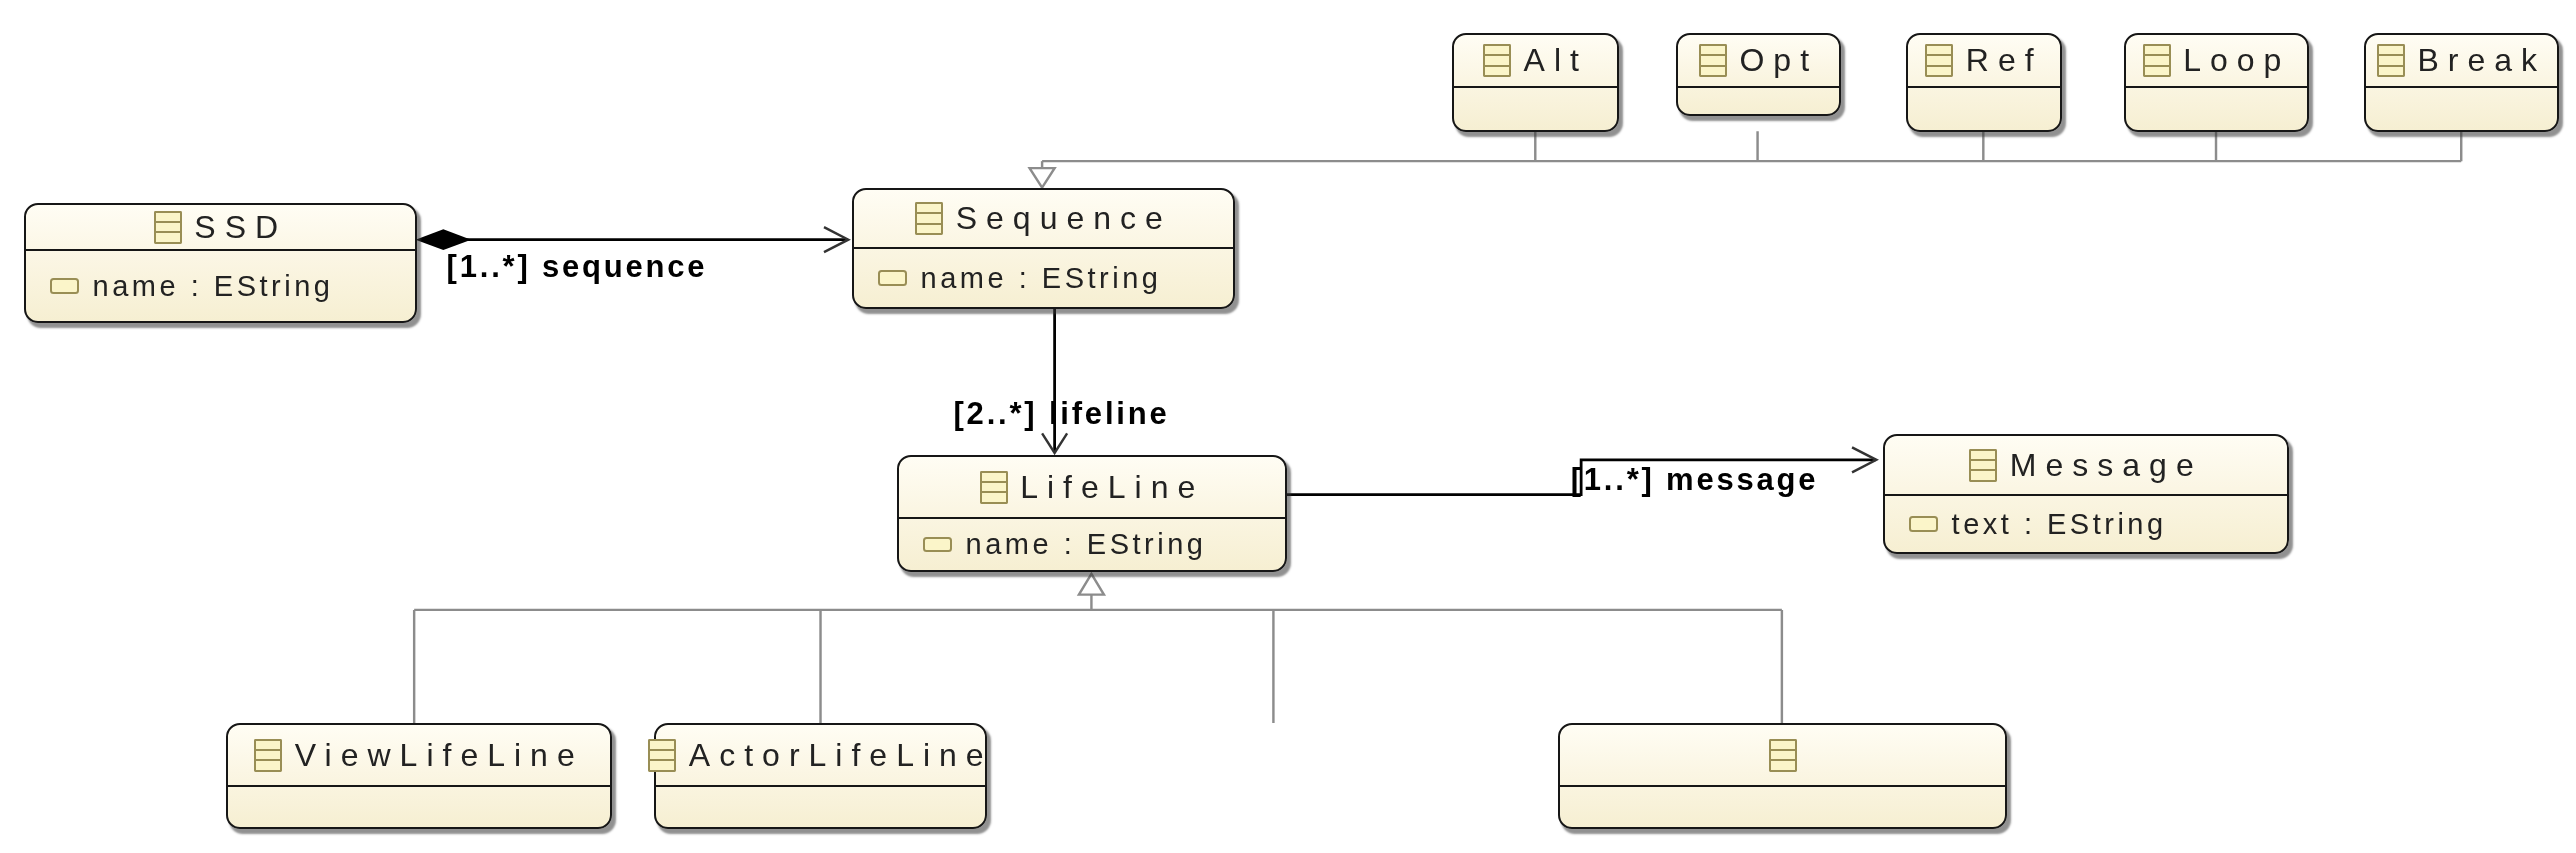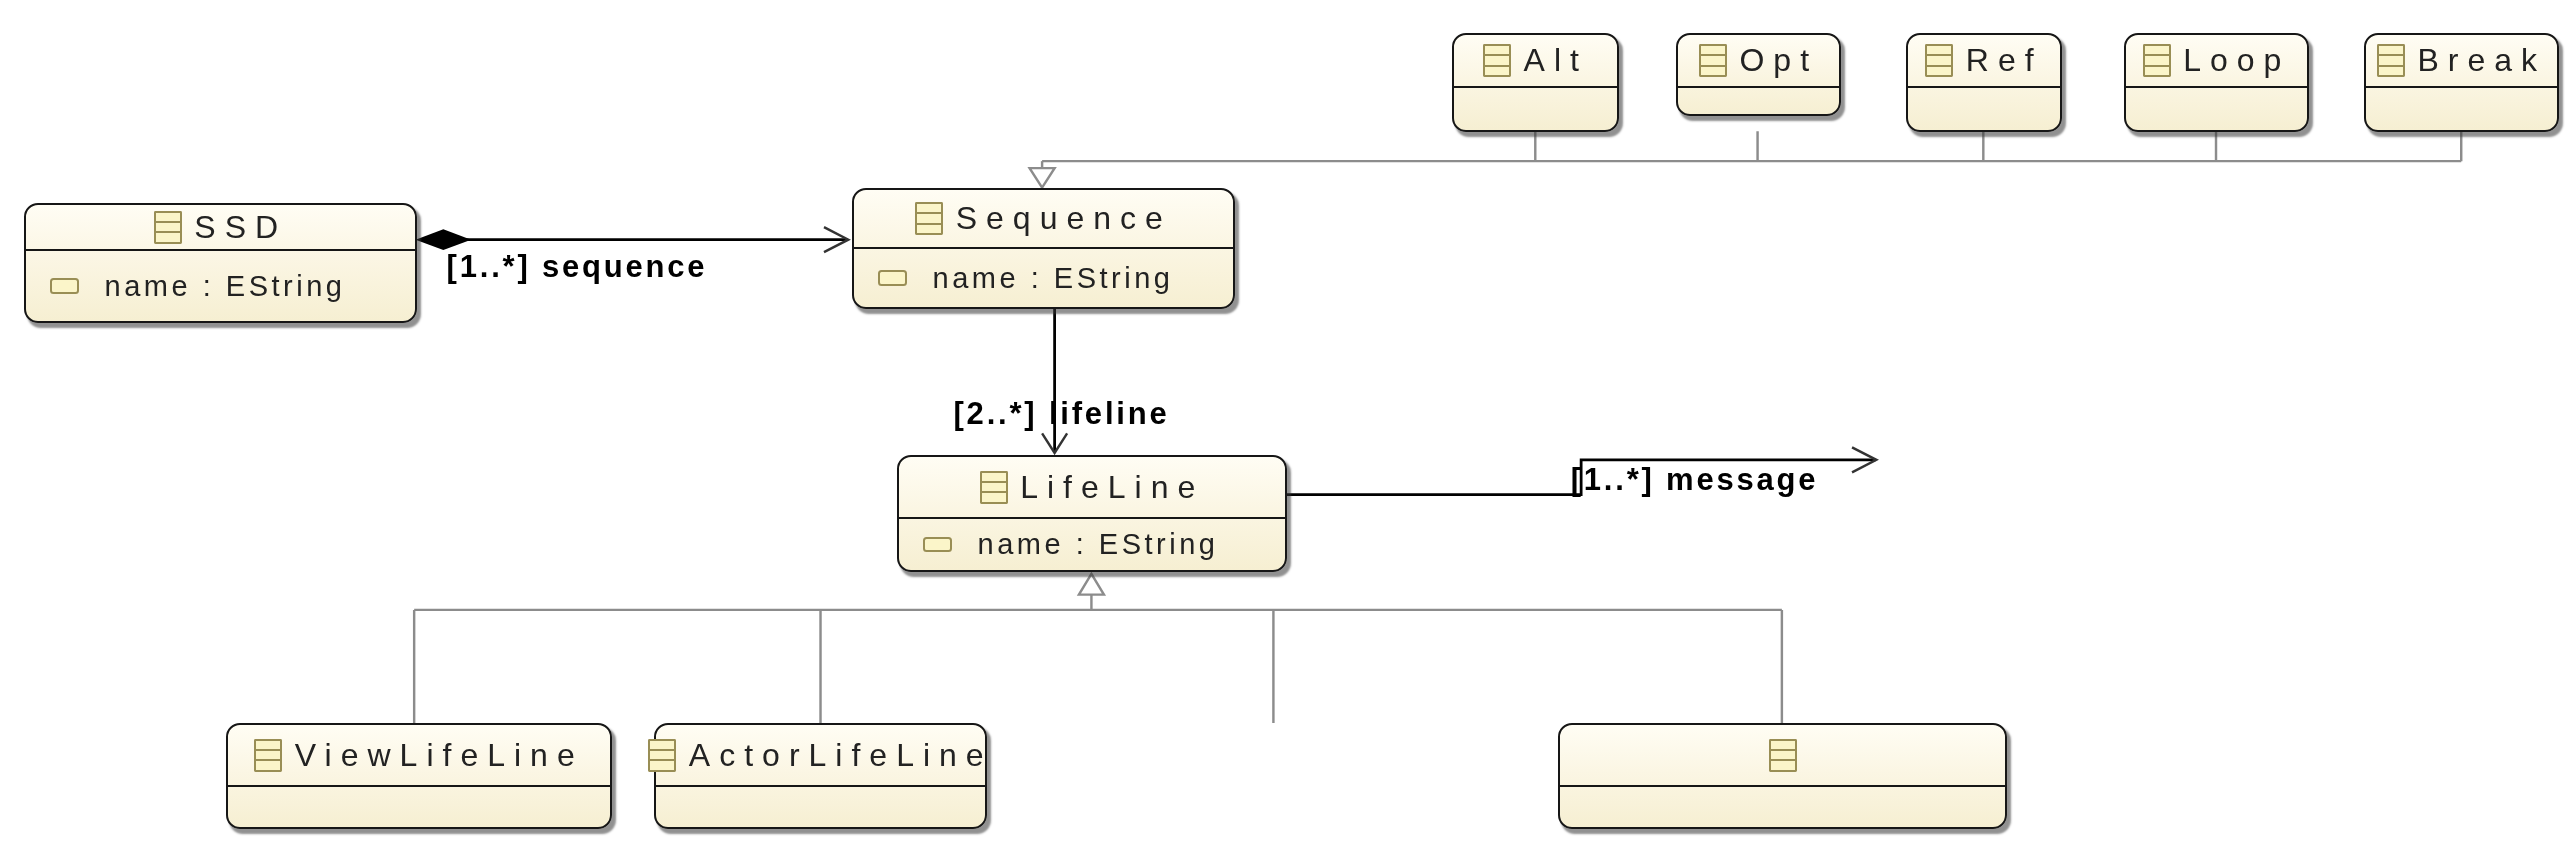--- a/index.html
+++ b/index.html
@@ -24,21 +24,21 @@
     gap:12.5px;box-sizing:border-box;padding:0 9.7px;
   }
   .cname{
     font-size:32px;letter-spacing:9px;color:#222222;white-space:nowrap;
   }
   .cmp{
     flex:1 1 auto;border-top:2.8px solid #161616;box-sizing:border-box;
     display:flex;flex-direction:column;justify-content:center;
     padding:4.2px 7px 4.2px 23.6px;
   }
-  .attr{display:flex;align-items:center;gap:26px;}
+  .attr{display:flex;align-items:center;gap:14px;}
   .atext{font-size:29px;letter-spacing:3.5px;color:#222222;white-space:nowrap;}
 
   
   .eclass-icon{
     display:flex;flex-direction:column;flex:0 0 auto;
     width:28px;height:33px;box-sizing:border-box;
     border:2.8px solid #998e55;background:#fbf5c9;border-radius:1.4px;
   }
   .eclass-icon i{flex:1;border-top:2.8px solid #998e55;}
   .eclass-icon i:first-child{border-top:none;}
@@ -139,20 +139,36 @@
       <span class="cname">LifeLine</span>
     </div>
     <div class="cmp">
       <div class="attr">
         <span class="eattr-icon"></span>
         <span class="atext">name : EString</span>
       </div>
     </div>
   </div>
 
+  <div class="cbox" style="left:1883px;top:434px;width:406px;height:120px">
+    <div class="hdr" style="height:58px">
+      <span class="eclass-icon">
+          <i></i>
+          <i></i>
+          <i></i>
+        </span>
+      <span class="cname">Message</span>
+    </div>
+    <div class="cmp">
+      <div class="attr">
+        <span class="eattr-icon"></span>
+        <span class="atext">text : EString</span>
+      </div>
+    </div>
+  </div>
 
   <div class="cbox" style="left:1452px;top:33px;width:167px;height:99px">
     <div class="hdr" style="height:51px">
       <span class="eclass-icon">
           <i></i>
           <i></i>
           <i></i>
         </span>
       <span class="cname">Alt</span>
     </div>

